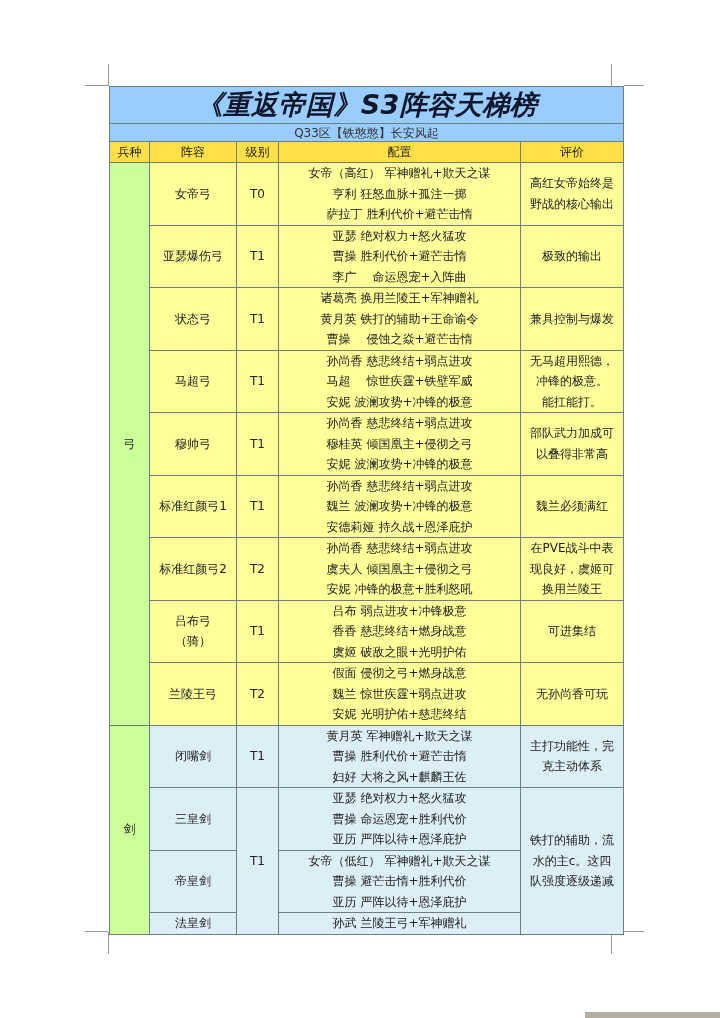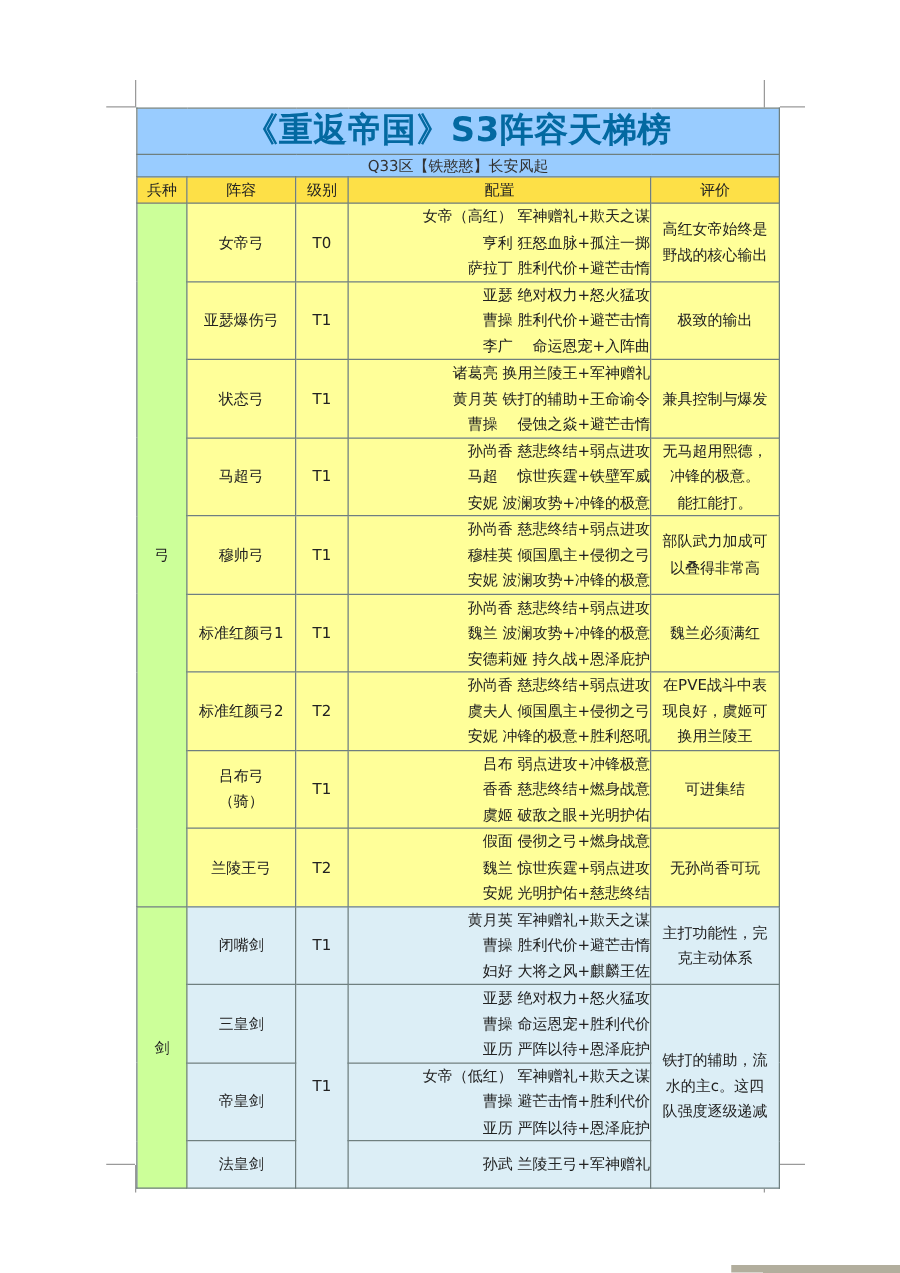--- a/index.html
+++ b/index.html
@@ -2,28 +2,28 @@
 <html><head>
 <meta charset="utf-8">
 <style>
   html, body { margin:0; padding:0; }
   body { width:720px; height:1018px; background:#ffffff; position:relative; overflow:hidden;
          font-family:"DejaVu Sans", sans-serif; color:#222; }
   .crop { position:absolute; background:#9a9a9a; }
   .sheet { position:absolute; left:109px; top:86px; width:514px; }
   table { border-collapse:collapse; width:514px; table-layout:fixed; }
   td { border:1px solid #6f7f7f; text-align:center; vertical-align:middle; padding:0; font-size:12px; line-height:20.5px; }
-  .title { background:#99ccff; font-size:27px; font-weight:bold; height:36px; line-height:36px; color:#0369a1; letter-spacing:0.5px; }
+  .title { background:#99ccff; font-size:27px; font-weight:bold; height:36px; line-height:36px; color:#0f172a; letter-spacing:0.5px;font-style:italic; }
   .sub { background:#99ccff; font-size:12px; height:17px; line-height:16px; color:#333; }
   .hdr td { background:#fde047; font-size:12px; height:20px; line-height:20px; }
   .bow td.y { background:#ffff99; }
   .bow td.type { background:#ccff99; }
   .sword td.b { background:#dceef6; }
   .sword td.type { background:#ccff99; }
-  .cfg div { white-space:nowrap;text-align:right; }
+  .cfg div { white-space:nowrap; }
   .watermark { position:absolute; left:585px; top:1012px; width:135px; height:46px; background:#b2ae9d;
                color:#fff; font-weight:bold; font-size:28px; line-height:46px; text-align:center; letter-spacing:1px; }
 </style>
 </head>
 <body>
 
 <div class="crop" style="left:108px;top:64px;width:1px;height:22px;"></div>
 <div class="crop" style="left:85px;top:85px;width:23px;height:1px;"></div>
 <div class="crop" style="left:611px;top:64px;width:1px;height:22px;"></div>
 <div class="crop" style="left:624px;top:85px;width:20px;height:1px;"></div>
@@ -194,21 +194,21 @@
           </td>
   </tr>
   <tr class="sword" style="height:62px">
     <td class="b">帝皇剑</td>
     <td class="b cfg">
             <div>女帝（低红） 军神赠礼+欺天之谋</div>
             <div>曹操 避芒击惰+胜利代价</div>
             <div>亚历 严阵以待+恩泽庇护</div>
           </td>
   </tr>
-  <tr class="sword" style="height:38px">
+  <tr class="sword" style="height:21px">
     <td class="b">法皇剑</td>
     <td class="b cfg">
             <div>孙武 兰陵王弓+军神赠礼</div>
           </td>
   </tr>
 </tbody>
     </table>
 </div>
 
 <div class="watermark">战歌公会</div>

